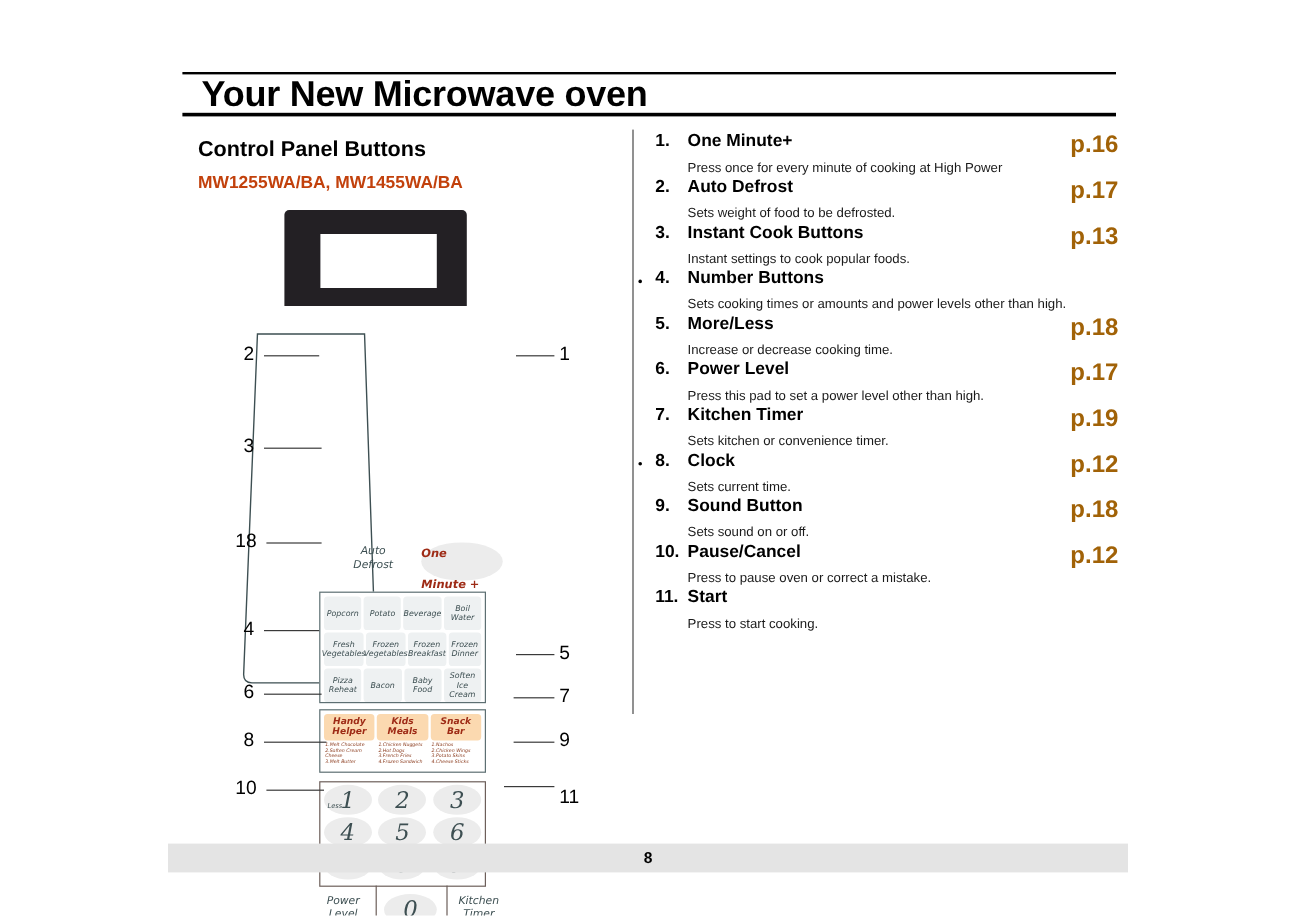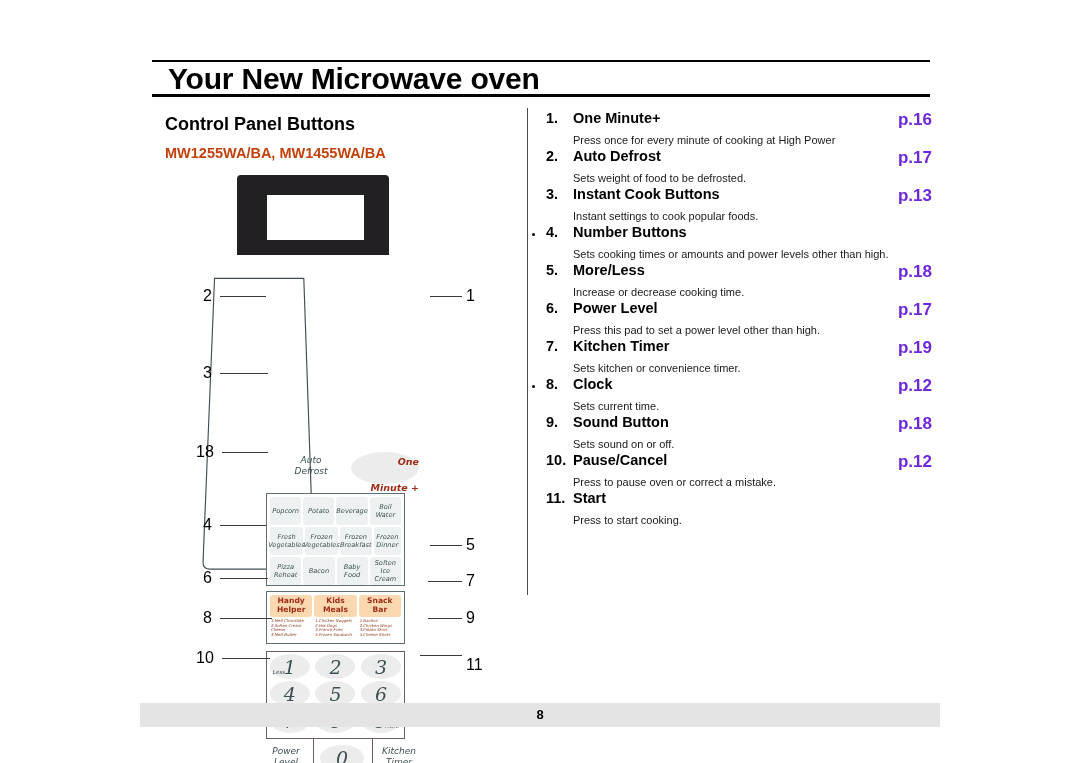--- a/index.html
+++ b/index.html
@@ -83,21 +83,21 @@
     font-size: 14.5px; font-weight: bold; color: #000;
   }
   .li-label {
     position: absolute;
     left: 33px; top: 0;
     font-size: 14.5px; font-weight: bold; color: #000;
   }
   .li-page {
     position: absolute;
     right: 0; top: 0;
-    font-size: 17px; font-weight: bold; color: #6d28d9;
+    font-size: 20px; font-weight: bold; color: #a16207;
   }
   .li-desc {
     margin: 1px 0 0 33px;
     font-size: 11px; color: #1a1a1a;
     line-height: 15px;
   }
   .li-dot {
     position: absolute;
     left: -8px; top: 9px;
     width: 3px; height: 3px;
@@ -159,21 +159,21 @@
   }
   .oval-oneminute {
     position: absolute;
     left: 171px; top: 282px;
     width: 68px; height: 32px;
     background: #ececec;
     border-radius: 50%;
   }
   .oval-oneminute span {
     display: block;
-    text-align: right;
+    text-align: left;
     margin-top: 4px;
     font-family: "DejaVu Sans", sans-serif;
     font-style: italic; font-weight: bold;
     font-size: 9.5px;
     color: #9e2b16;
     line-height: 11px;
   }
 
   
   #grid-instant {
@@ -210,21 +210,21 @@
     box-sizing: border-box;
     padding: 2px;
   }
   .hh-buttons { display: flex; }
   .hh-btn {
     width: 43px; height: 22px;
     margin: 1px;
     background: #fbd9b0;
     border-radius: 3px;
     font-family: "DejaVu Sans", sans-serif;
-    font-weight: bold;
+    font-style: italic; font-weight: bold;
     font-size: 7.6px;
     color: #9e2b16;
     text-align: center;
     display: flex; align-items: center; justify-content: center;
     line-height: 8.6px;
   }
   .hh-lists { display: flex; margin-top: 1px; }
   .hh-list {
     width: 43px;
     margin: 0 1px;

